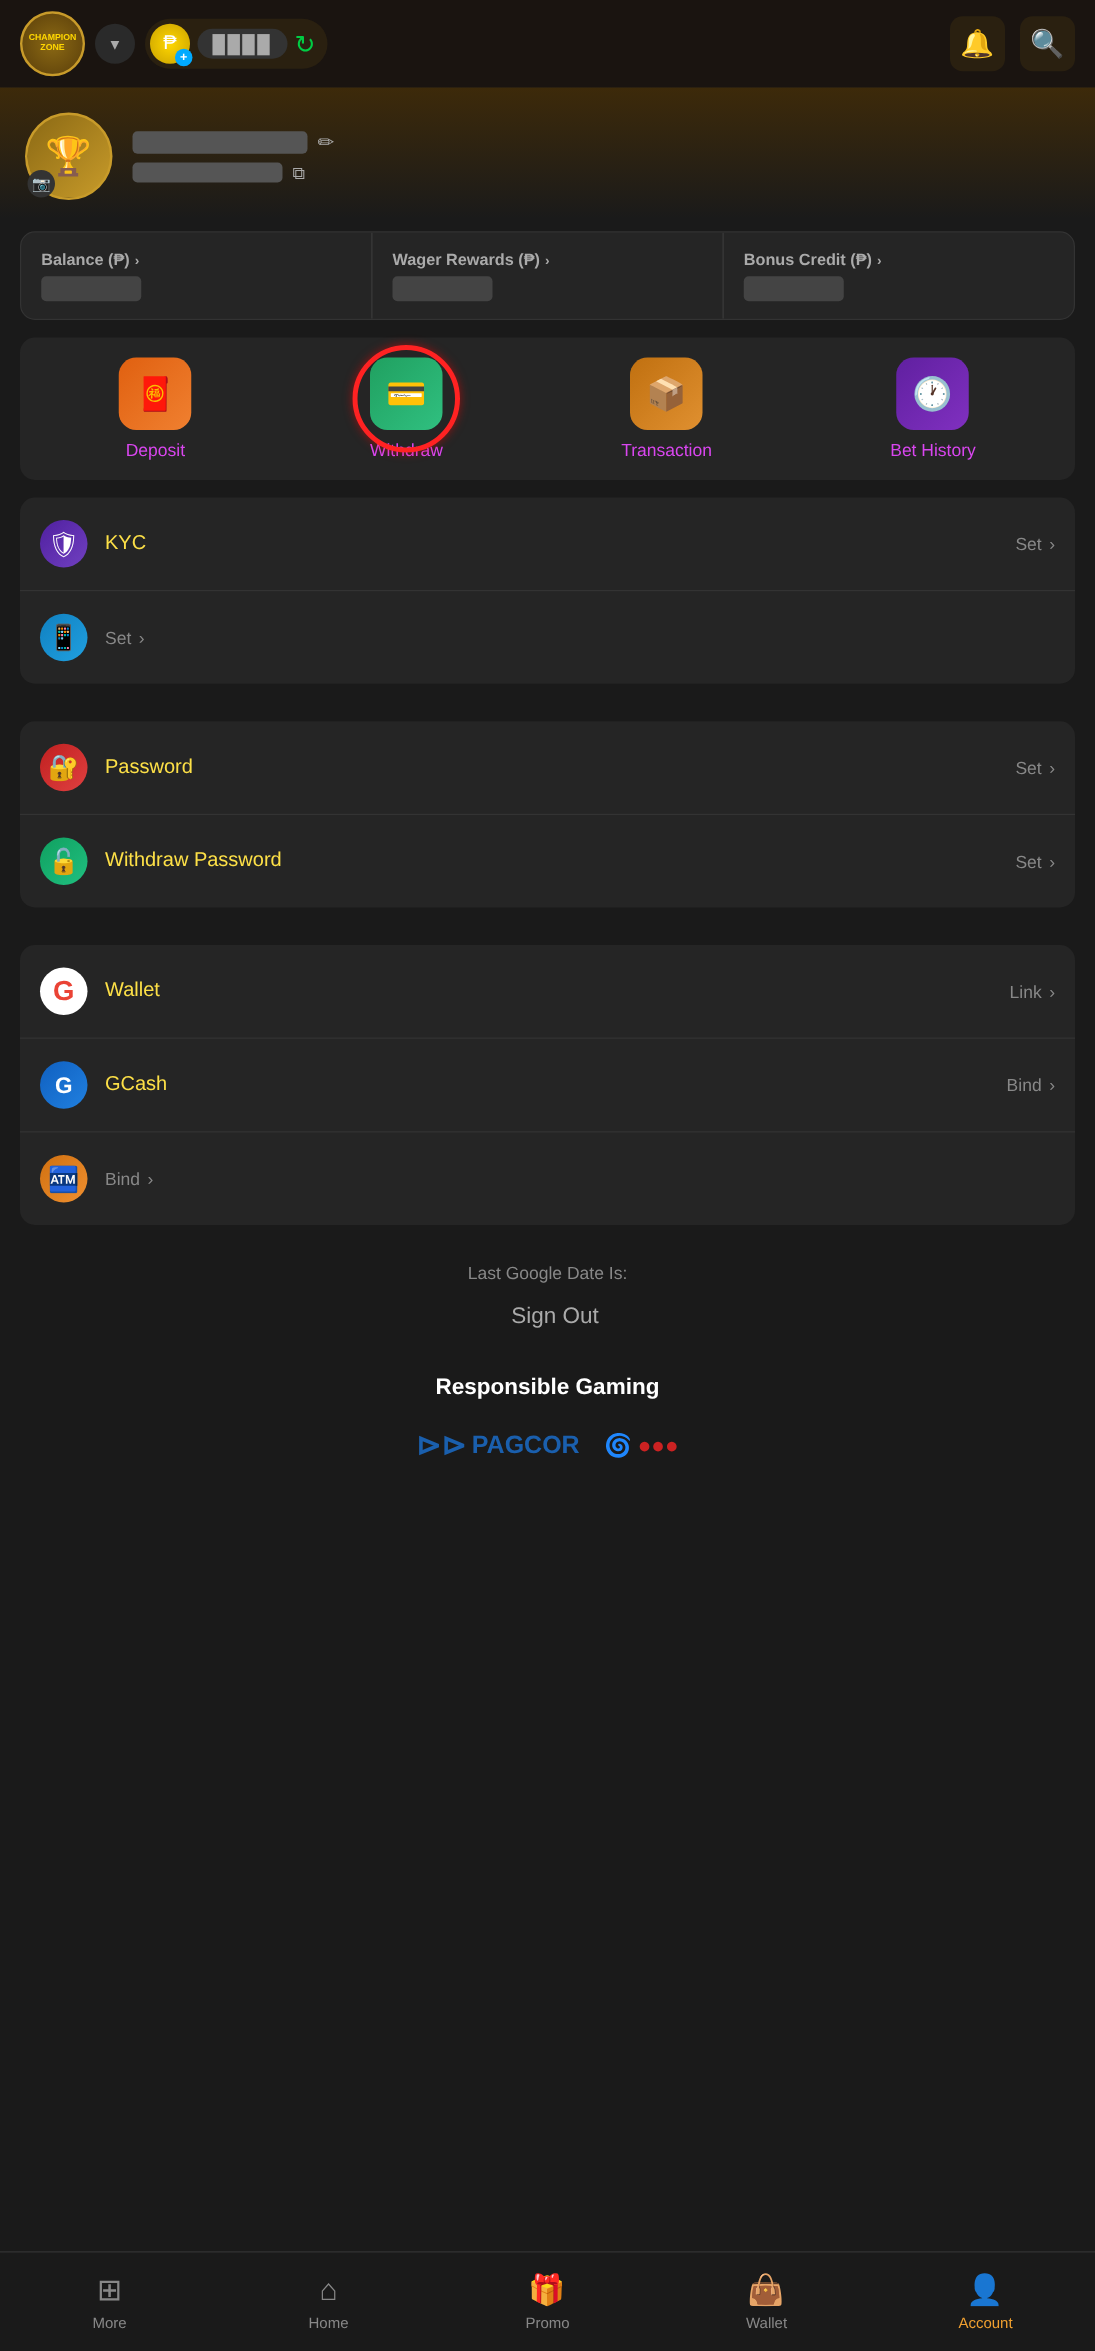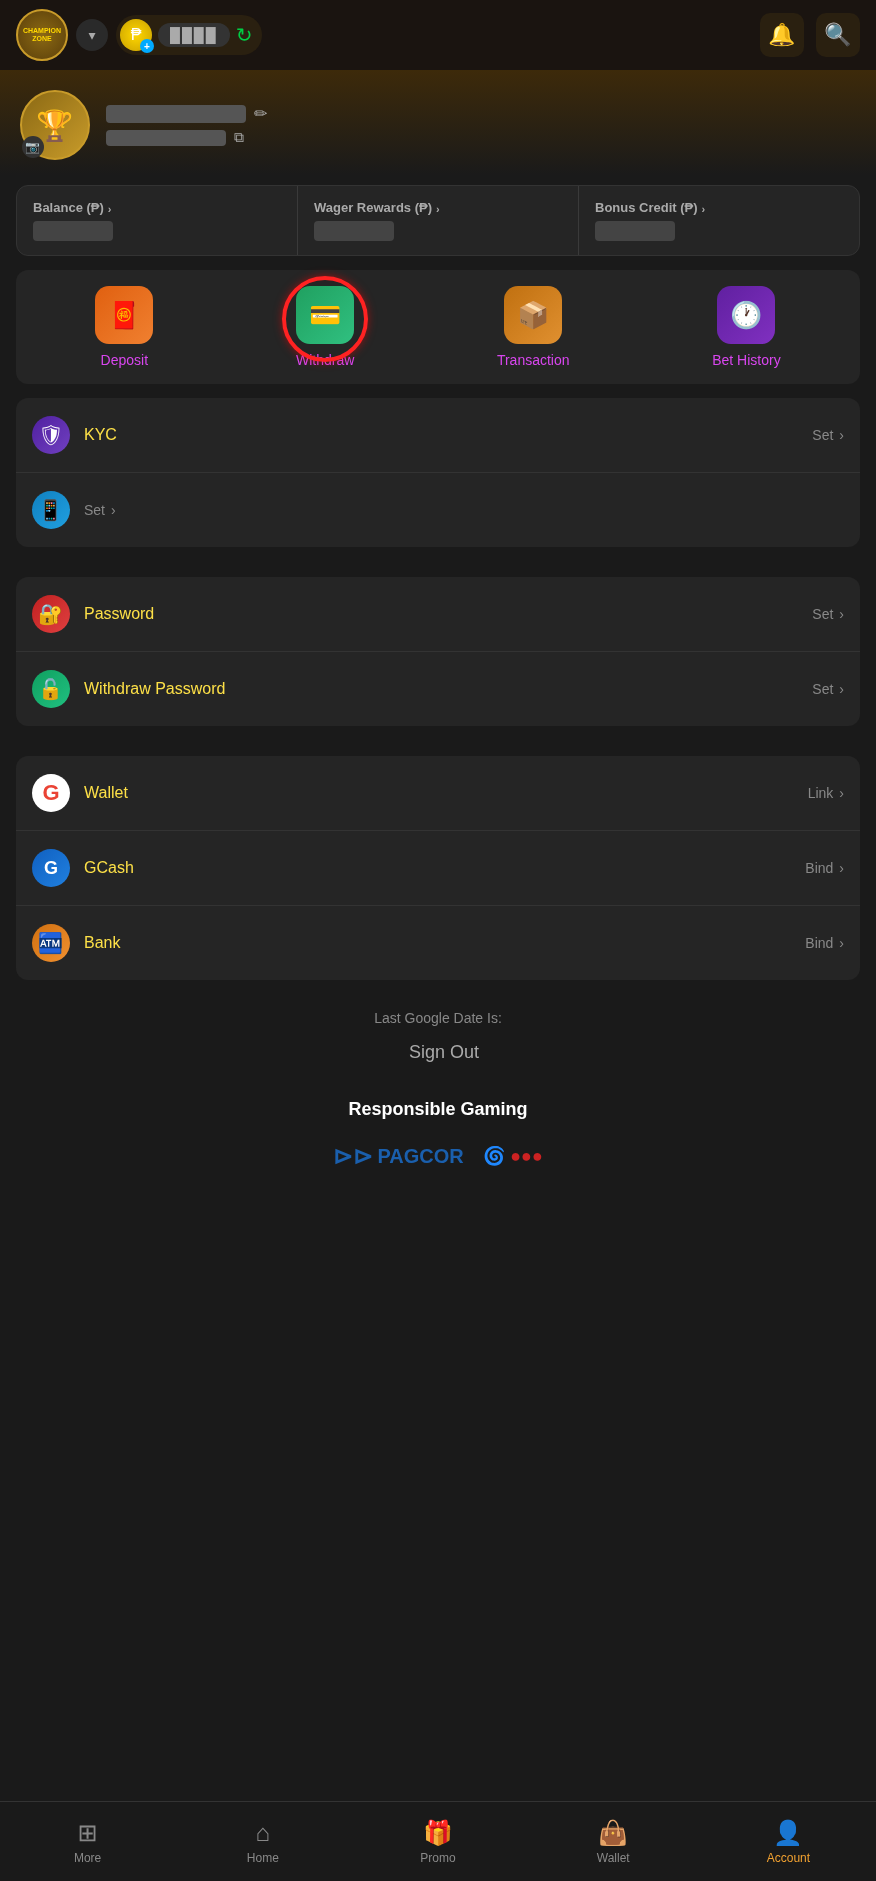--- a/index.html
+++ b/index.html
@@ -557,21 +557,20 @@
     <span class="menu-chevron">›</span>
   </div>
   <div class="menu-item">
     <div class="menu-icon-wrap menu-icon-gcash" style="color:white; font-weight:bold; font-size:18px;">G</div>
     <span class="menu-label">GCash</span>
     <span class="menu-action">Bind</span>
     <span class="menu-chevron">›</span>
   </div>
   <div class="menu-item">
     <div class="menu-icon-wrap menu-icon-bank">🏧</div>
-    <span class="menu-label">Bank</span>
     <span class="menu-action">Bind</span>
     <span class="menu-chevron">›</span>
   </div>
 </div>
 
 <div class="last-login">Last Google Date Is:</div>
 <div class="sign-out">Sign Out</div>
 
 <div class="responsible-gaming">
   <div class="responsible-title">Responsible Gaming</div>

